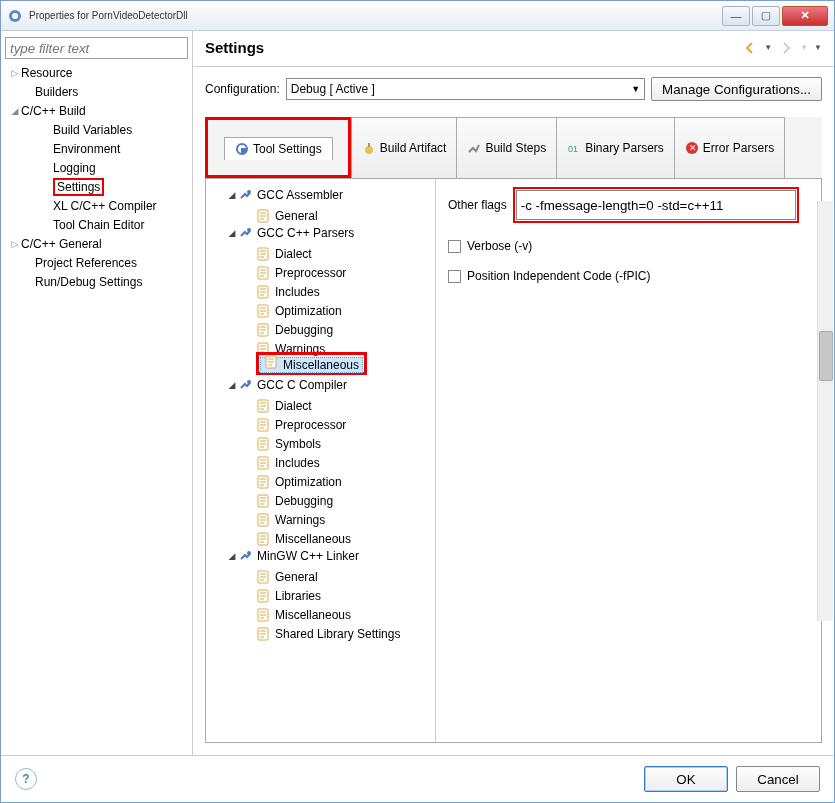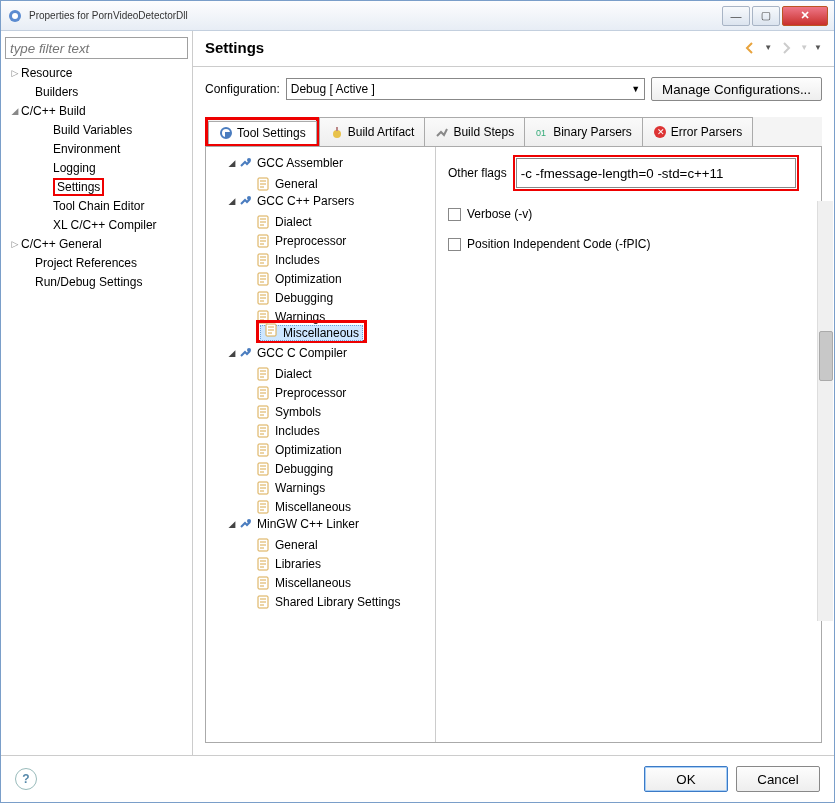--- a/index.html
+++ b/index.html
@@ -33,21 +33,21 @@
 .navicons { display: flex; gap: 6px; align-items: center; }
 
 .config-row { padding: 10px 12px; display: flex; align-items: center; gap: 6px; }
 .config-row .sel { flex: 1; height: 22px; border: 1px solid #888; background: #fff; display: flex; align-items: center; padding: 0 4px; justify-content: space-between; }
 .config-row .mbtn { height: 24px; padding: 2px 10px; border: 1px solid #888; background: linear-gradient(#fdfdfd,#eee); border-radius: 2px; }
 
 .tabs { display: flex; border-bottom: 1px solid #aaa; margin: 6px 12px 0; background: #f4f4f4; }
 .tab { padding: 4px 10px; border: 1px solid #aaa; border-bottom: none; background: linear-gradient(#fafafa,#eee); margin-right: -1px; display: flex; align-items: center; gap: 4px; }
 .tab.active { background: #fff; position: relative; top: 1px; }
 .tab .ticon2 { width: 14px; height: 14px; }
-.redbox-tab { border: 3px solid #e00; padding: 0; }
+.redbox-tab { border: 3px solid #e00; padding: 16px; }
 
 .settings-body { flex: 1; margin: 0 12px 12px; border: 1px solid #aaa; border-top: none; display: flex; overflow: hidden; background: #fff; }
 
 .tooltree { width: 230px; border-right: 1px solid #ccc; overflow: auto; padding: 6px 4px; }
 .tt-row { display: flex; align-items: center; height: 19px; cursor: default; white-space: nowrap; }
 .tt-row .exp { width: 12px; color: #444; font-size: 9px; text-align: center; }
 .tt-row .picon { width: 16px; height: 14px; margin-right: 3px; display: inline-flex; align-items: center; justify-content: center; }
 .tt-row.d1 { padding-left: 16px; }
 .tt-row.d2 { padding-left: 34px; align-items: flex-end; }
 .tt-row .sel-hl { background: #cde6ff; border: 1px dotted #6aa0d8; padding: 0 3px; }
@@ -117,25 +117,25 @@
           <div class="trow d2">
             <span class="exp"></span>
             <span>Logging</span>
           </div>
           <div class="trow d2">
             <span class="exp"></span>
             <span class="redbox"><span>Settings</span></span>
           </div>
           <div class="trow d2">
             <span class="exp"></span>
+            <span>XL C/C++ Compiler</span>
+          </div>
+          <div class="trow d2">
+            <span class="exp"></span>
             <span>Tool Chain Editor</span>
-          </div>
-          <div class="trow d2">
-            <span class="exp"></span>
-            <span>XL C/C++ Compiler</span>
           </div>
           <div class="trow d0">
             <span class="exp">▷</span>
             <span>C/C++ General</span>
           </div>
           <div class="trow d1">
             <span class="exp"></span>
             <span>Project References</span>
           </div>
           <div class="trow d1">

